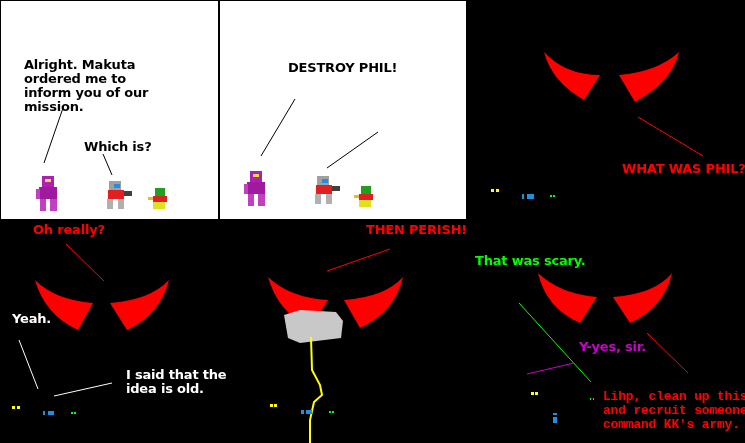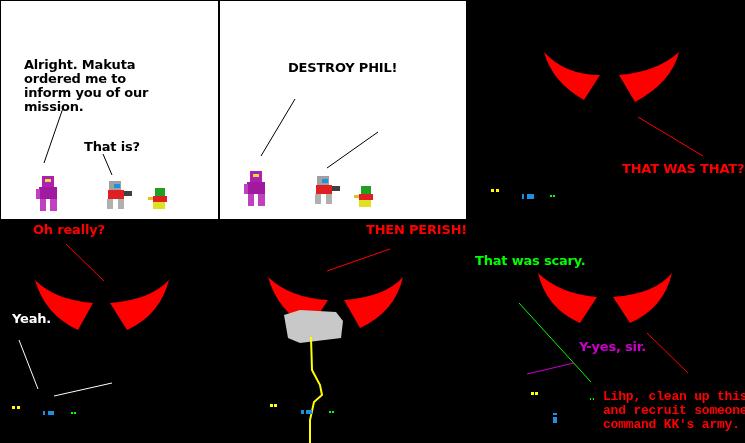--- a/index.html
+++ b/index.html
@@ -14,21 +14,21 @@
   .sprite { position: absolute; }
 </style>
 </head>
 <body>
 
 <div class="panel white" style="left:0;top:0;width:219px;height:220px;">
   <div class="txt" style="left:23px;top:57px;color:#000;">Alright. Makuta
 ordered me to
 inform you of our
 mission.</div>
-  <div class="txt" style="left:83px;top:139px;color:#000;">That is?</div>
+  <div class="txt" style="left:83px;top:139px;color:#000;">Which is?</div>
   <svg class="layer" width="219" height="220">
     <line x1="62" y1="107" x2="43" y2="162" stroke="#000" stroke-width="1"></line>
     <line x1="102" y1="153" x2="111" y2="174" stroke="#000" stroke-width="1"></line>
   </svg>
   <div class="sprite" style="left:33px;top:175px;">
     <svg width="28" height="36">
         <rect x="8" y="0" width="12" height="11" fill="#b020b0"></rect>
         <rect x="11" y="3" width="6" height="3" fill="#e0e040"></rect>
         <rect x="5" y="11" width="18" height="12" fill="#a01aa0"></rect>
         <rect x="2" y="13" width="4" height="10" fill="#c040c0"></rect>
@@ -91,36 +91,38 @@
       </svg>
   </div>
 </div>
 
 <div class="panel black" style="left:467px;top:0;width:278px;height:220px;">
   <svg class="layer" width="278" height="220">
     <path d="M77 52 Q85 82 117 100 L133 75 Q98 75 77 52 Z" fill="#ff0000"></path>
     <path d="M212 52 Q205 82 168 102 L152 75 Q190 72 212 52 Z" fill="#ff0000"></path>
     <line x1="171" y1="117" x2="236" y2="156" stroke="#ff0000" stroke-width="1"></line>
   </svg>
-  <div class="txt" style="left:155px;top:162px;color:#ff0000;">THAT WAS THAT?</div>
+  <div class="txt" style="left:155px;top:162px;color:#ff0000;">WHAT WAS PHIL?</div>
   <div class="sprite" style="left:24px;top:189px;width:8px;height:3px;background:linear-gradient(90deg,#ffff00 0 3px,transparent 3px 5px,#ffff00 5px);"></div>
   <div class="sprite" style="left:55px;top:194px;width:12px;height:5px;background:linear-gradient(90deg,#1e90e0 0 2px,transparent 2px 5px,#1e90e0 5px);"></div>
   <div class="sprite" style="left:83px;top:195px;width:5px;height:2px;background:linear-gradient(90deg,#00ff00 0 2px,transparent 2px 3px,#00ff00 3px);"></div>
 </div>
 
 <div class="panel black" style="left:0;top:220px;width:236px;height:223px;">
   <div class="txt" style="left:33px;top:3px;color:#ff0000;">Oh really?</div>
   <svg class="layer" width="236" height="223">
     <path d="M35 60 Q45 95 78 110 L93 83 Q55 80 35 60 Z" fill="#ff0000"></path>
     <path d="M169 60 Q160 95 127 110 L110 83 Q150 80 169 60 Z" fill="#ff0000"></path>
     <line x1="66" y1="24" x2="104" y2="61" stroke="#ff0000" stroke-width="1"></line>
     <line x1="19" y1="120" x2="38" y2="169" stroke="#fff" stroke-width="1"></line>
     <line x1="112" y1="163" x2="54" y2="176" stroke="#fff" stroke-width="1"></line>
   </svg>
   <div class="txt" style="left:12px;top:92px;color:#fff;">Yeah.</div>
+  <div class="txt" style="left:126px;top:148px;color:#fff;">I said that the
+idea is old.</div>
   <div class="sprite" style="left:12px;top:186px;width:8px;height:3px;background:linear-gradient(90deg,#ffff00 0 3px,transparent 3px 5px,#ffff00 5px);"></div>
   <div class="sprite" style="left:43px;top:191px;width:11px;height:4px;background:linear-gradient(90deg,#1e90e0 0 2px,transparent 2px 5px,#1e90e0 5px);"></div>
   <div class="sprite" style="left:71px;top:192px;width:5px;height:2px;background:linear-gradient(90deg,#00ff00 0 2px,transparent 2px 3px,#00ff00 3px);"></div>
 </div>
 
 <div class="panel black" style="left:240px;top:220px;width:234px;height:275px;">
   <div class="txt" style="left:126px;top:3px;color:#ff0000;">THEN PERISH!</div>
   <svg class="layer" width="234" height="223">
     <path d="M28 57 Q38 92 70 108 L88 80 Q50 78 28 57 Z" fill="#ff0000"></path>
     <path d="M163 57 Q155 92 120 108 L104 80 Q145 77 163 57 Z" fill="#ff0000"></path>

